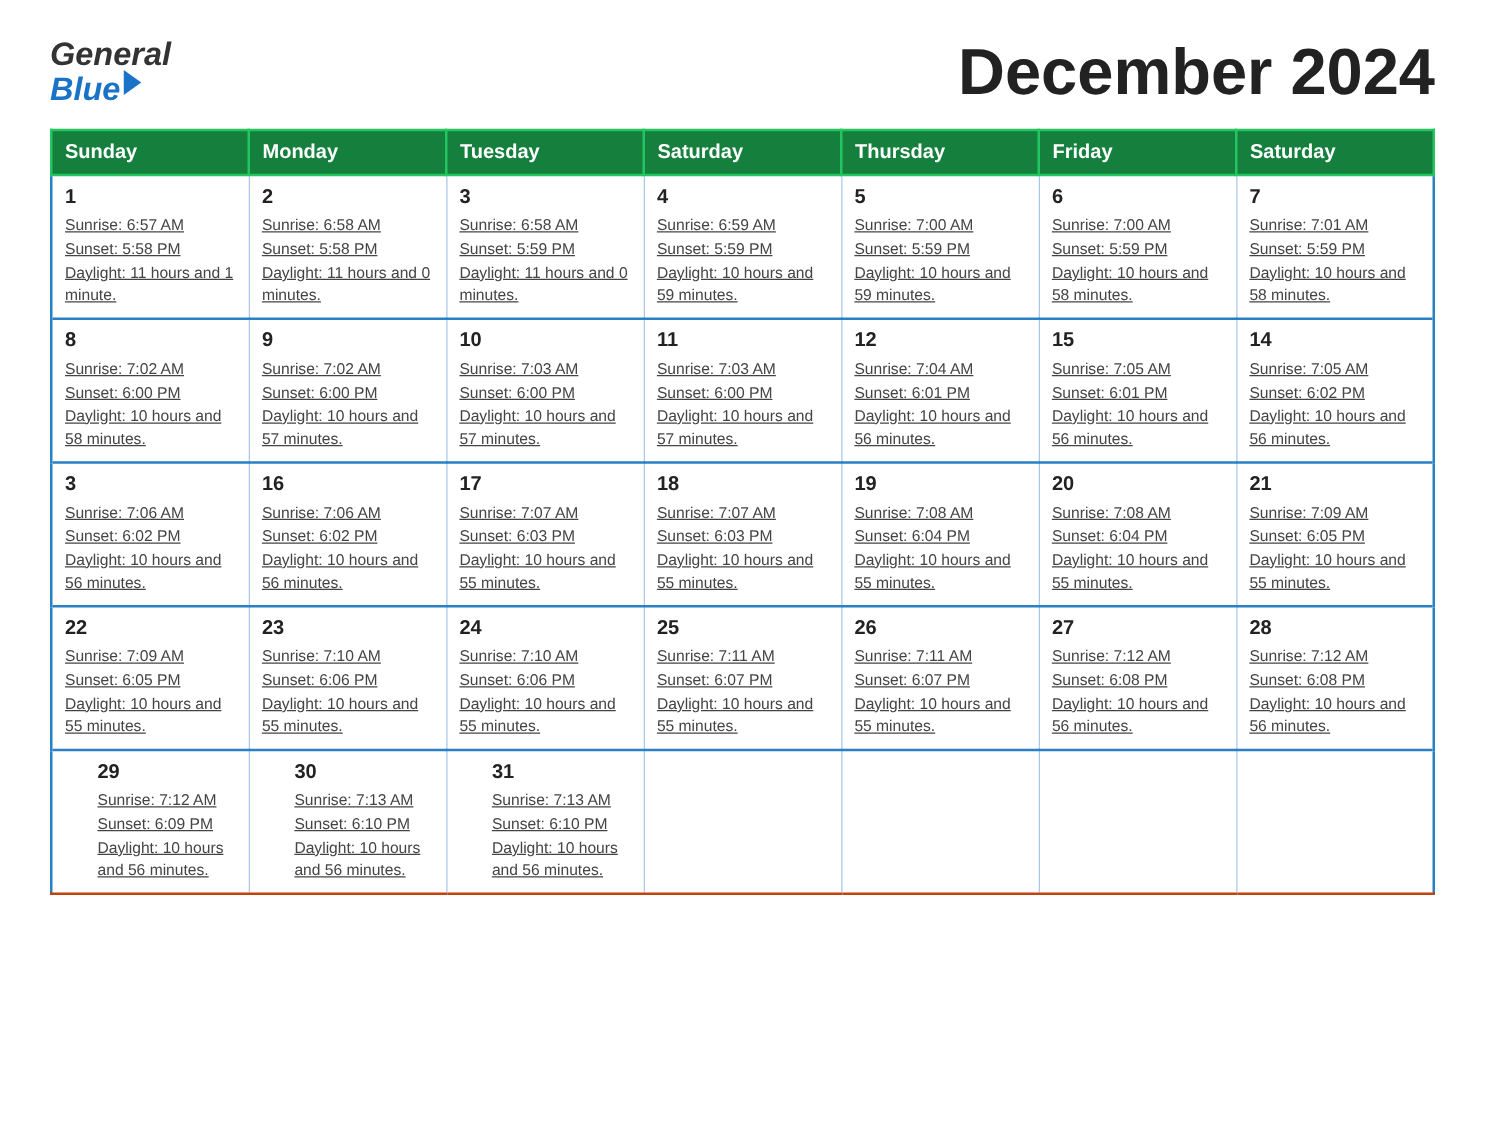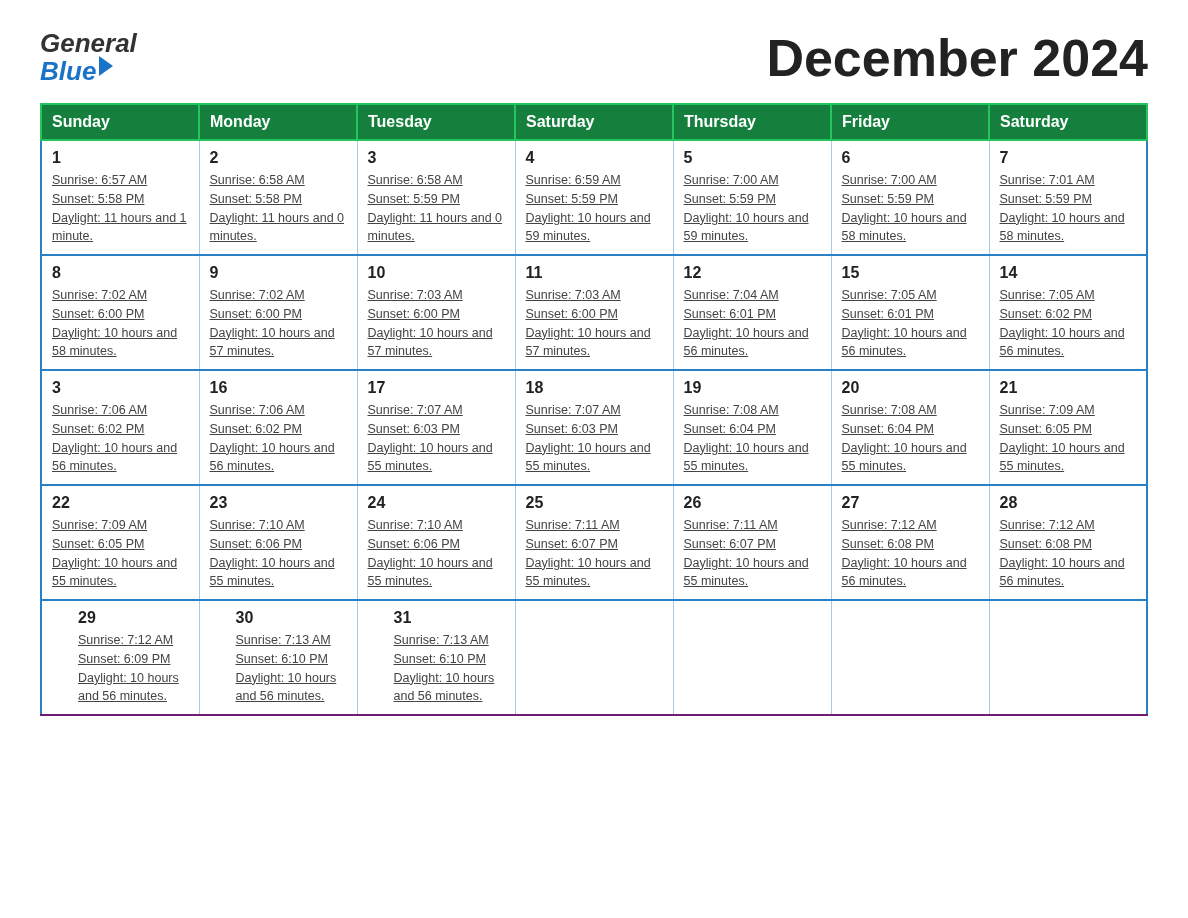--- a/index.html
+++ b/index.html
@@ -90,21 +90,21 @@
     .calendar-table td:first-child {
       border-left: 2px solid #2980c4;
     }
     .calendar-table td:last-child {
       border-right: 2px solid #2980c4;
     }
     .calendar-table tr:first-child td {
       border-top: 2px solid #2980c4;
     }
     .calendar-table tr:last-child td {
-      border-bottom: 2px solid #701a75;
+      border-bottom: 2px solid #c2410c;
       padding-left: 36px;
     }
     .day-number {
       font-size: 16px;
       font-weight: bold;
       color: #222;
       display: block;
       margin-bottom: 4px;
     }
     .day-info {

